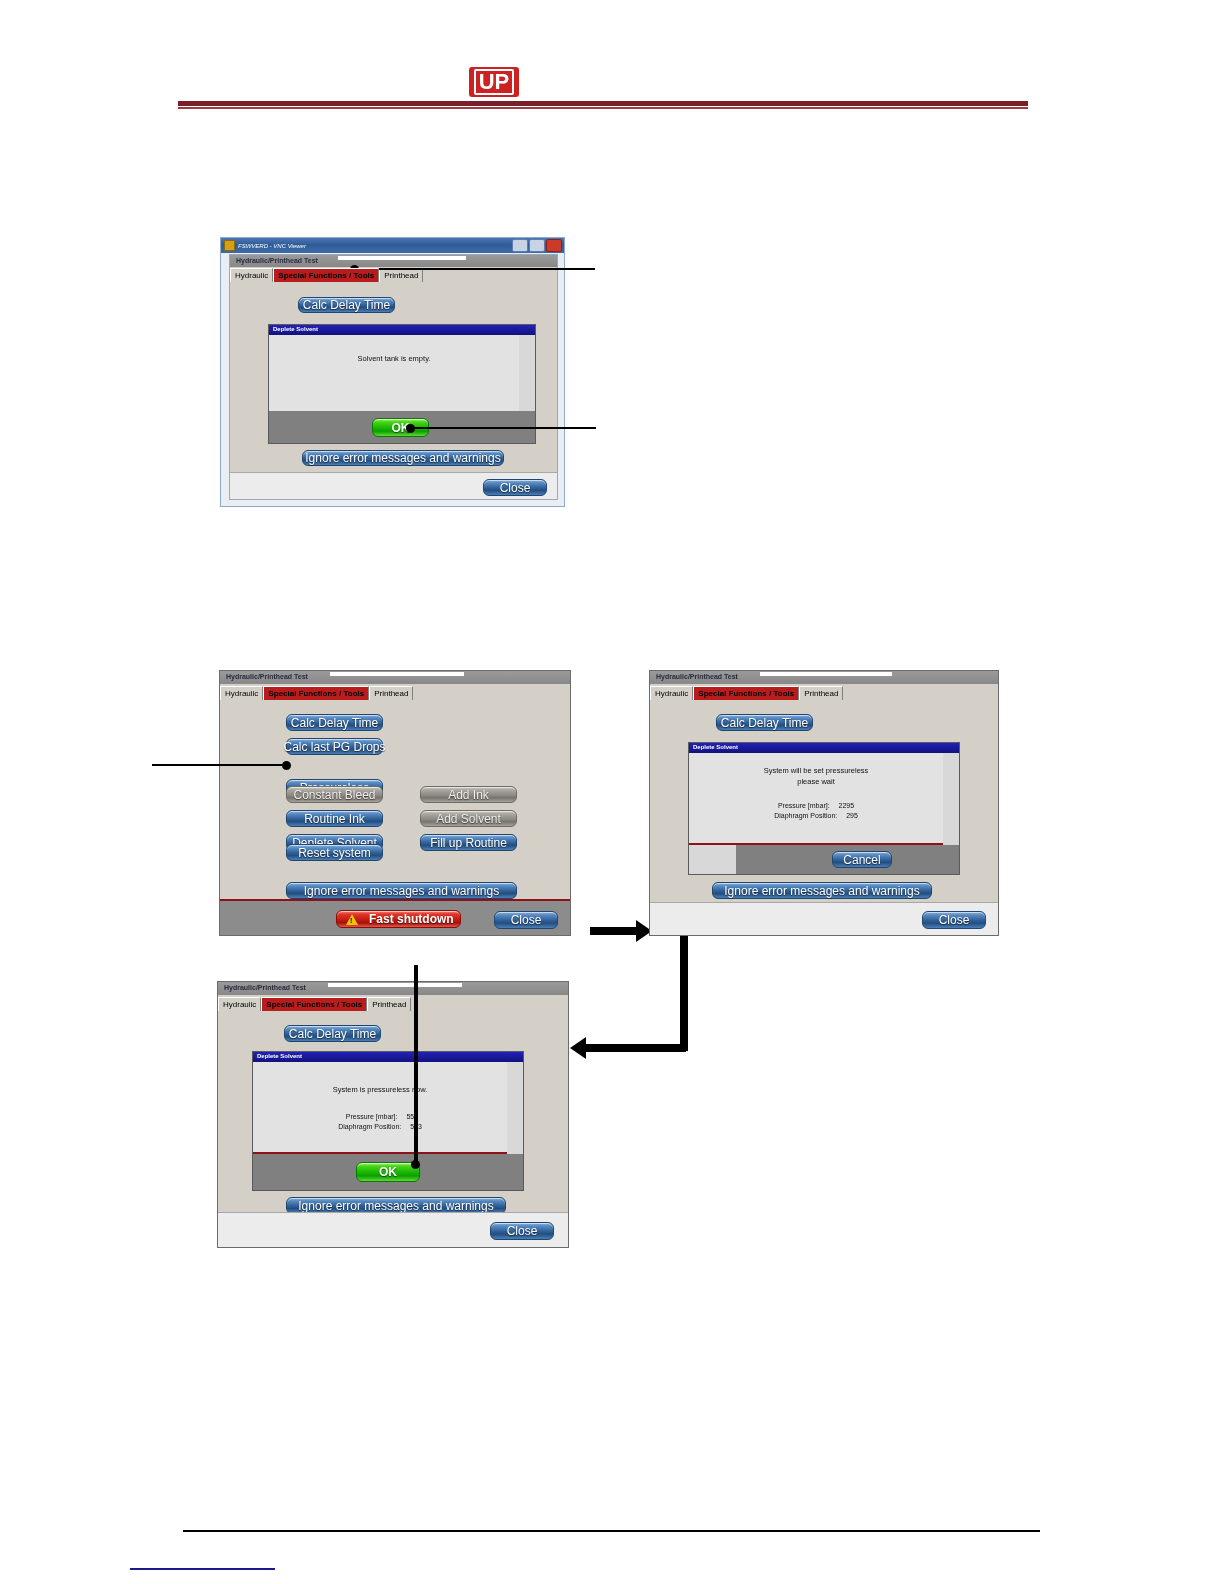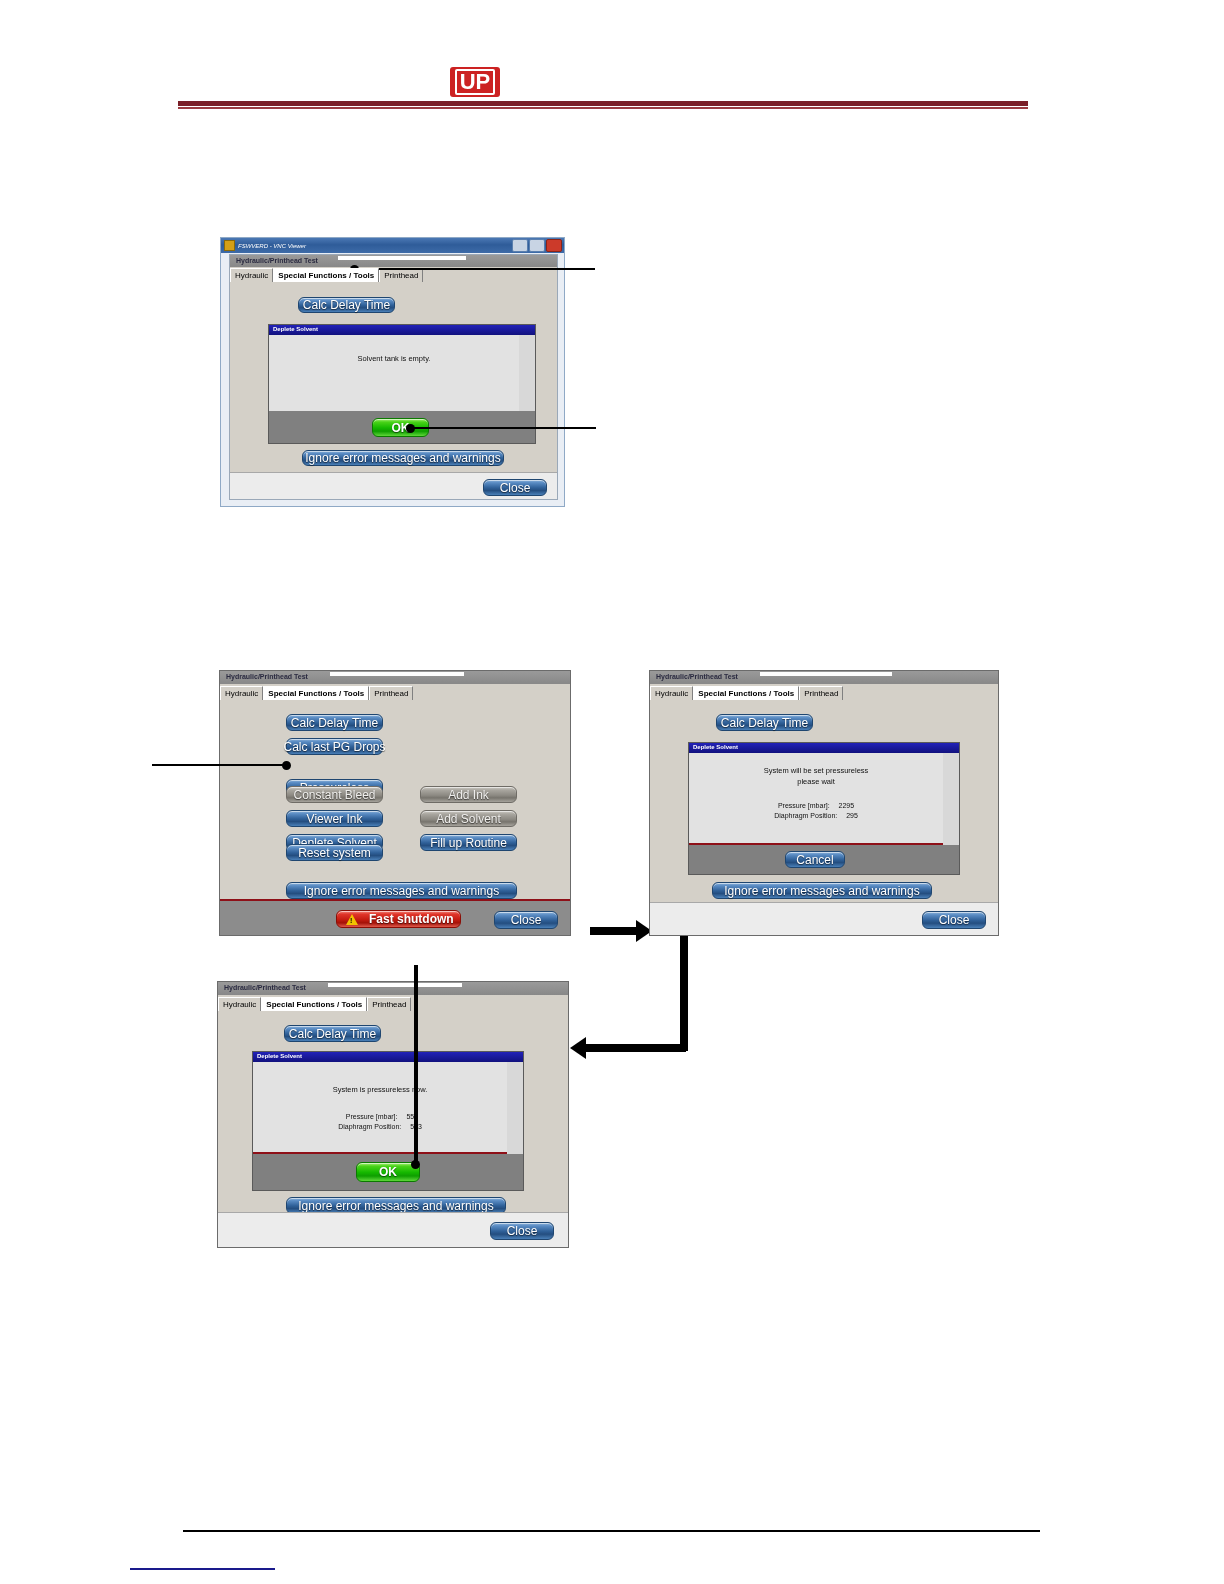--- a/index.html
+++ b/index.html
@@ -5,21 +5,21 @@
   html,body{margin:0;padding:0;}
   body{
     width:1224px;height:1584px;background:#ffffff;
     font-family:"Liberation Sans",sans-serif;
     position:relative;overflow:hidden;
   }
 
   
   .page-header{position:absolute;left:0;top:0;width:1224px;height:120px;}
   .logo{
-    position:absolute;left:450px;top:67px;width:50px;height:30px;
+    position:absolute;left:469px;top:67px;width:50px;height:30px;
     background:#cc2222;border-radius:3px;
     display:flex;align-items:center;justify-content:center;
   }
   .logo-text{
     color:#ffffff;font-weight:bold;font-size:22px;letter-spacing:0px;
     font-family:"Liberation Sans",sans-serif;line-height:1;
     border:2px solid #ffffff;padding:0 3px;border-radius:2px;
   }
   .header-rule{
     position:absolute;left:178px;top:101px;width:850px;height:5px;
@@ -75,21 +75,21 @@
   
   .tabstrip{
     position:absolute;left:0;right:0;height:15px;background:#d4d0c8;
     border-bottom:1px solid #8e8e8e;display:flex;align-items:flex-end;
   }
   .tab{
     font-size:8px;color:#000;padding:1px 4px 1px 4px;background:#d4d0c8;
     border-left:1px solid #fff;border-top:1px solid #fff;border-right:1px solid #808080;
     white-space:nowrap;line-height:11px;font-family:"Liberation Sans",sans-serif;
   }
-  .tab.active{font-weight:bold;background:#ffffff;position:relative;z-index:2;}
+  .tab.active{font-weight:bold;background:#b91c1c;position:relative;z-index:2;}
 
   
   .win-body{position:absolute;left:0;right:0;background:#d4d0c8;}
 
   
   .btn3d{
     position:absolute;border-radius:6px;
     background:linear-gradient(180deg,#8fb4da 0%,#5a8cc4 18%,#2f6098 52%,#244e80 70%,#4a80b8 100%);
     border:1px solid #1f4670;
     box-shadow:inset 0 1px 0 rgba(255,255,255,.55);
@@ -238,21 +238,21 @@
     <div class="tab active">Special Functions / Tools</div>
     <div class="tab">Printhead</div>
   </div>
 
   <div class="win-body" style="top:29px;bottom:34px;background:#d4d0c8;">
 
     <div class="btn3d" style="left:66px;top:14px;width:95px;height:15px;">Calc Delay Time</div>
     <div class="btn3d" style="left:66px;top:38px;width:95px;height:15px;">Calc last PG Drops</div>
     <div class="btn3d" style="left:66px;top:79px;width:95px;height:15px;">Pressureless</div>
     <div class="btn3d disabled" style="left:66px;top:86px;width:95px;height:15px;">Constant Bleed</div>
-    <div class="btn3d" style="left:66px;top:110px;width:95px;height:15px;">Viewer Ink</div>
+    <div class="btn3d" style="left:66px;top:110px;width:95px;height:15px;">Routine Ink</div>
     <div class="btn3d" style="left:66px;top:134px;width:95px;height:15px;">Deplete Solvent</div>
     <div class="btn3d" style="left:66px;top:144px;width:95px;height:15px;">Reset system</div>
 
     <div class="btn3d disabled" style="left:200px;top:86px;width:95px;height:15px;">Add Ink</div>
     <div class="btn3d disabled" style="left:200px;top:110px;width:95px;height:15px;">Add Solvent</div>
     <div class="btn3d" style="left:200px;top:134px;width:95px;height:15px;">Fill up Routine</div>
 
     <div class="btn3d" style="left:66px;top:182px;width:229px;height:15px;">Ignore error messages and warnings</div>
   </div>
 
@@ -297,21 +297,21 @@
           <span>Pressure [mbar]:</span>
           <span style="display:inline-block;width:5px;"></span>
           <span>2295</span>
         </div>
         <div class="modal-vals">
           <span>Diaphragm Position:</span>
           <span style="display:inline-block;width:5px;"></span>
           <span>295</span>
         </div>
       </div>
-      <div class="modal-foot" style="height:29px;">
+      <div class="modal-foot" style="height:29px;margin-left:47px;">
         <div class="btn3d" style="left:96px;top:6px;width:58px;height:15px;">Cancel</div>
       </div>
     </div>
 
     <div class="btn3d" style="left:62px;top:182px;width:218px;height:15px;">Ignore error messages and warnings</div>
   </div>
 
   <div class="win-foot" style="height:32px;">
     <div class="btn3d" style="right:12px;top:8px;width:62px;height:16px;">Close</div>
   </div>

